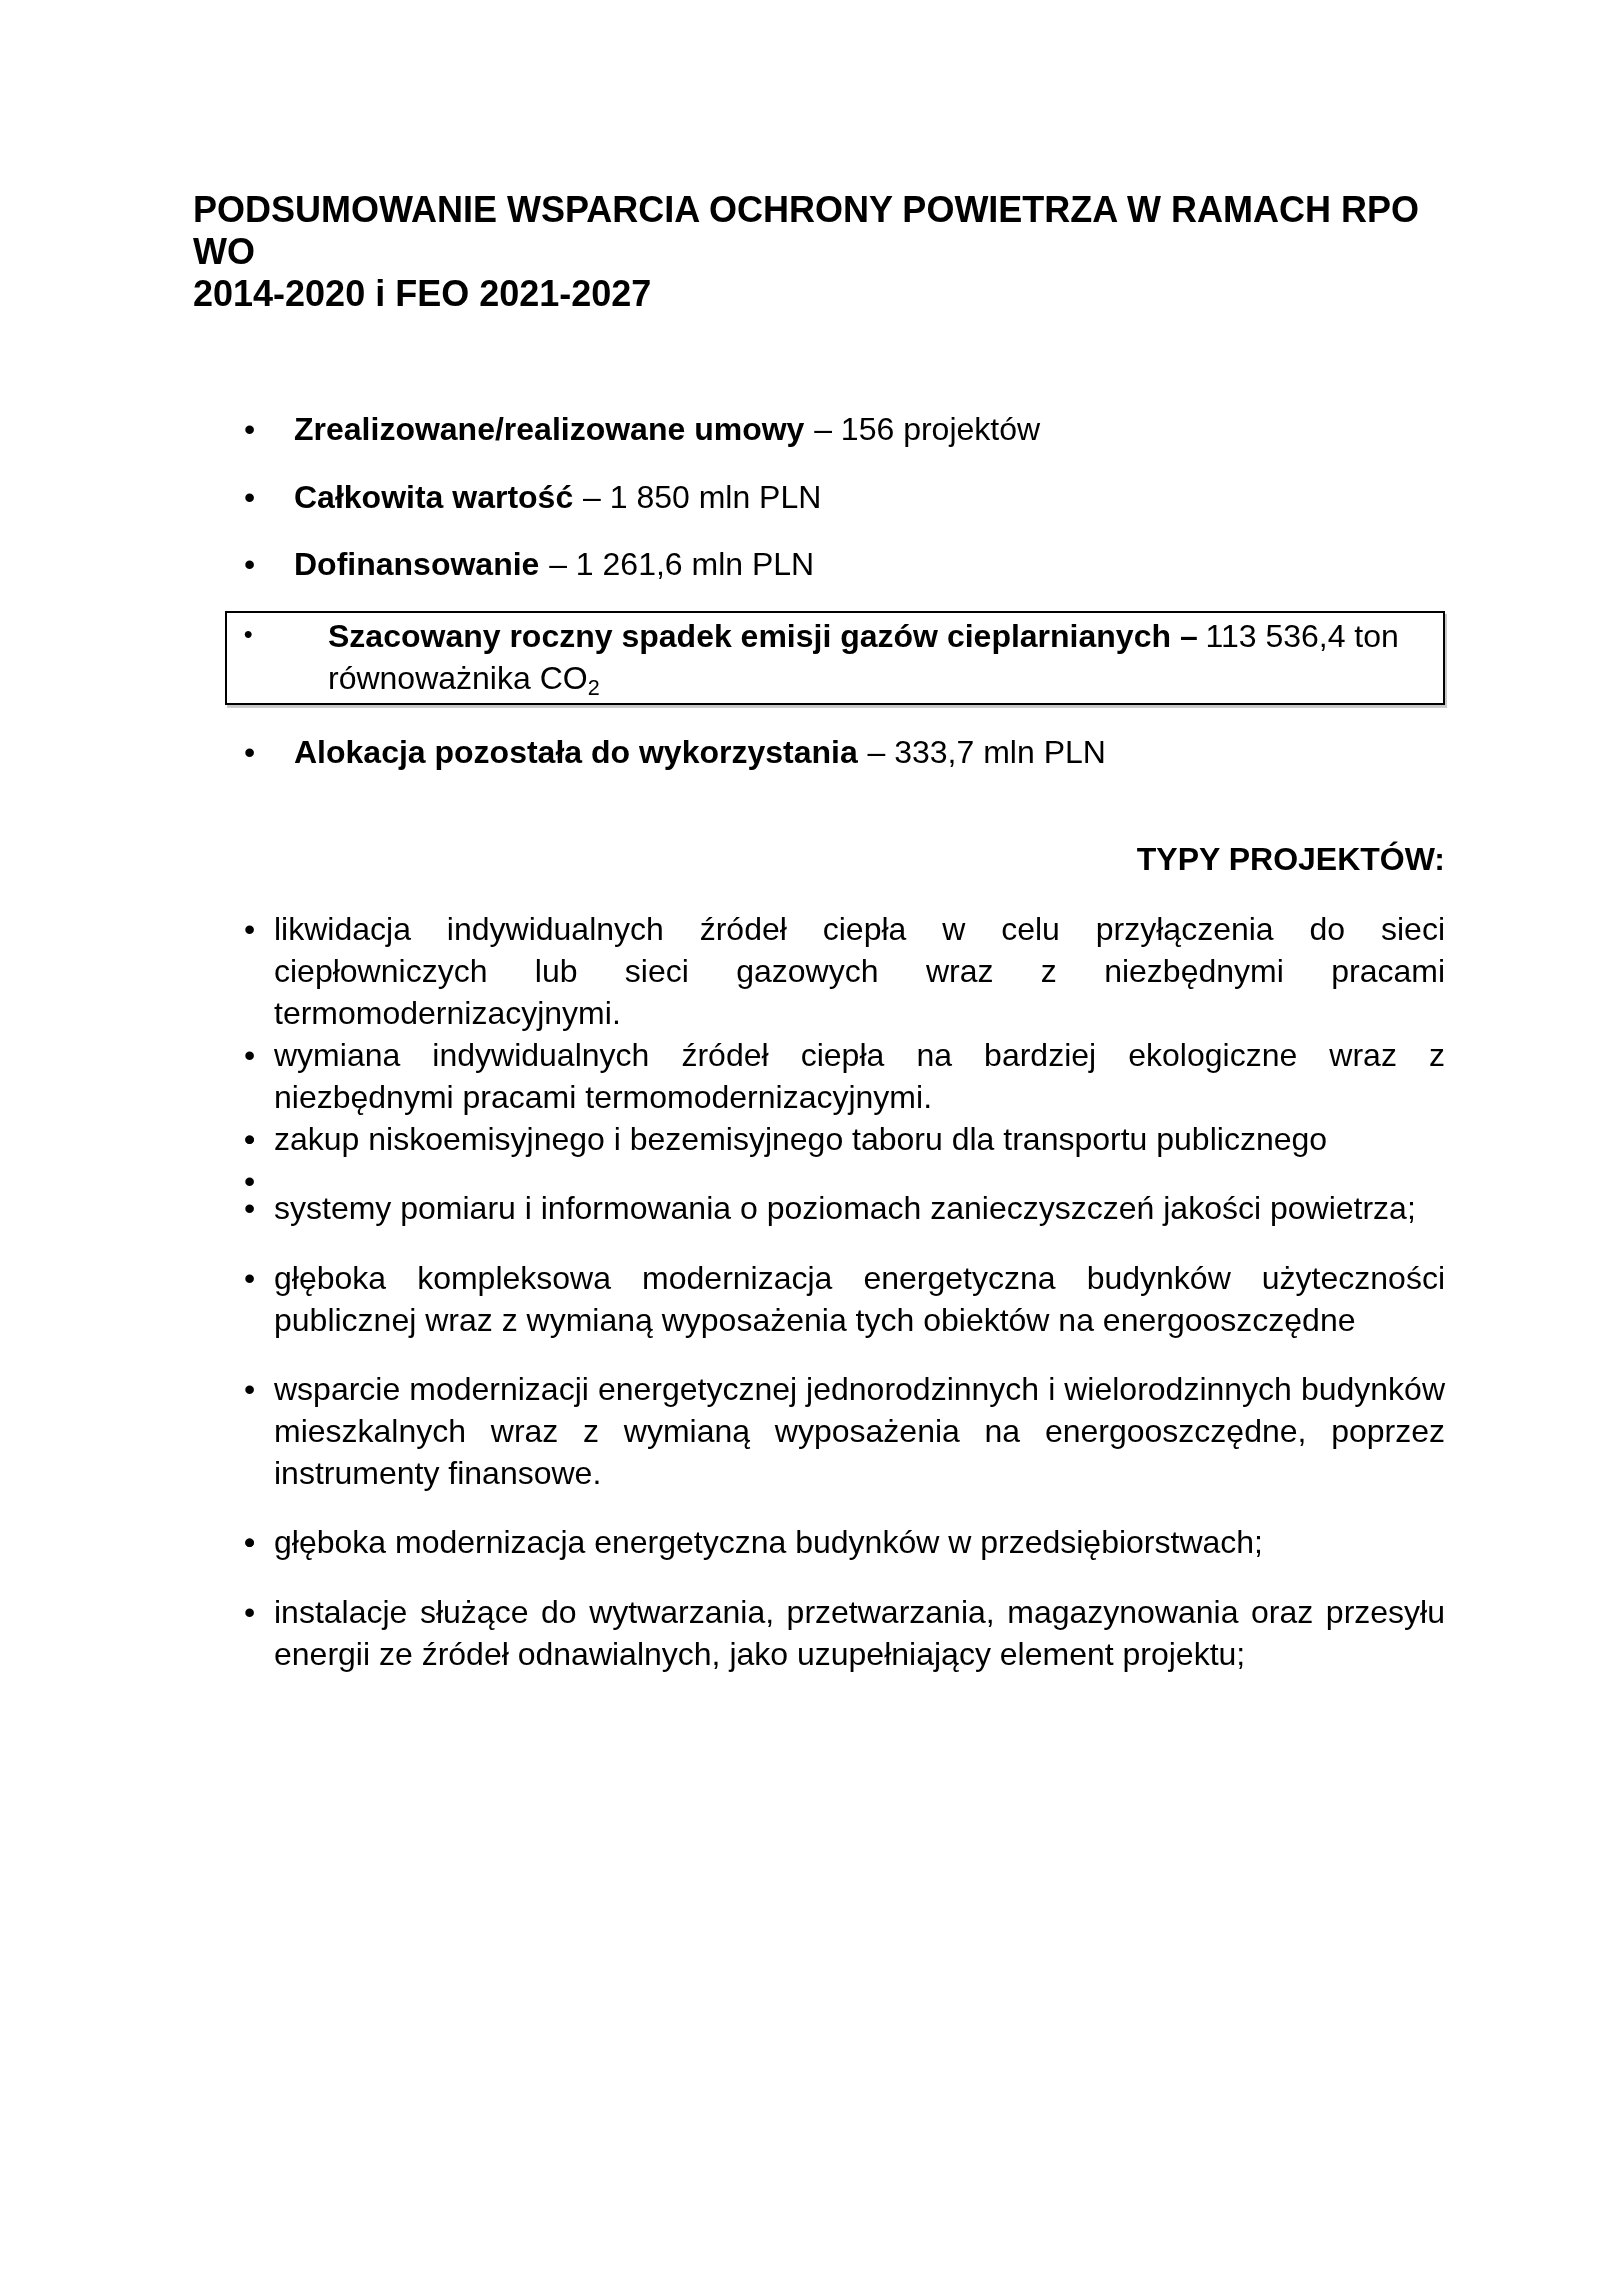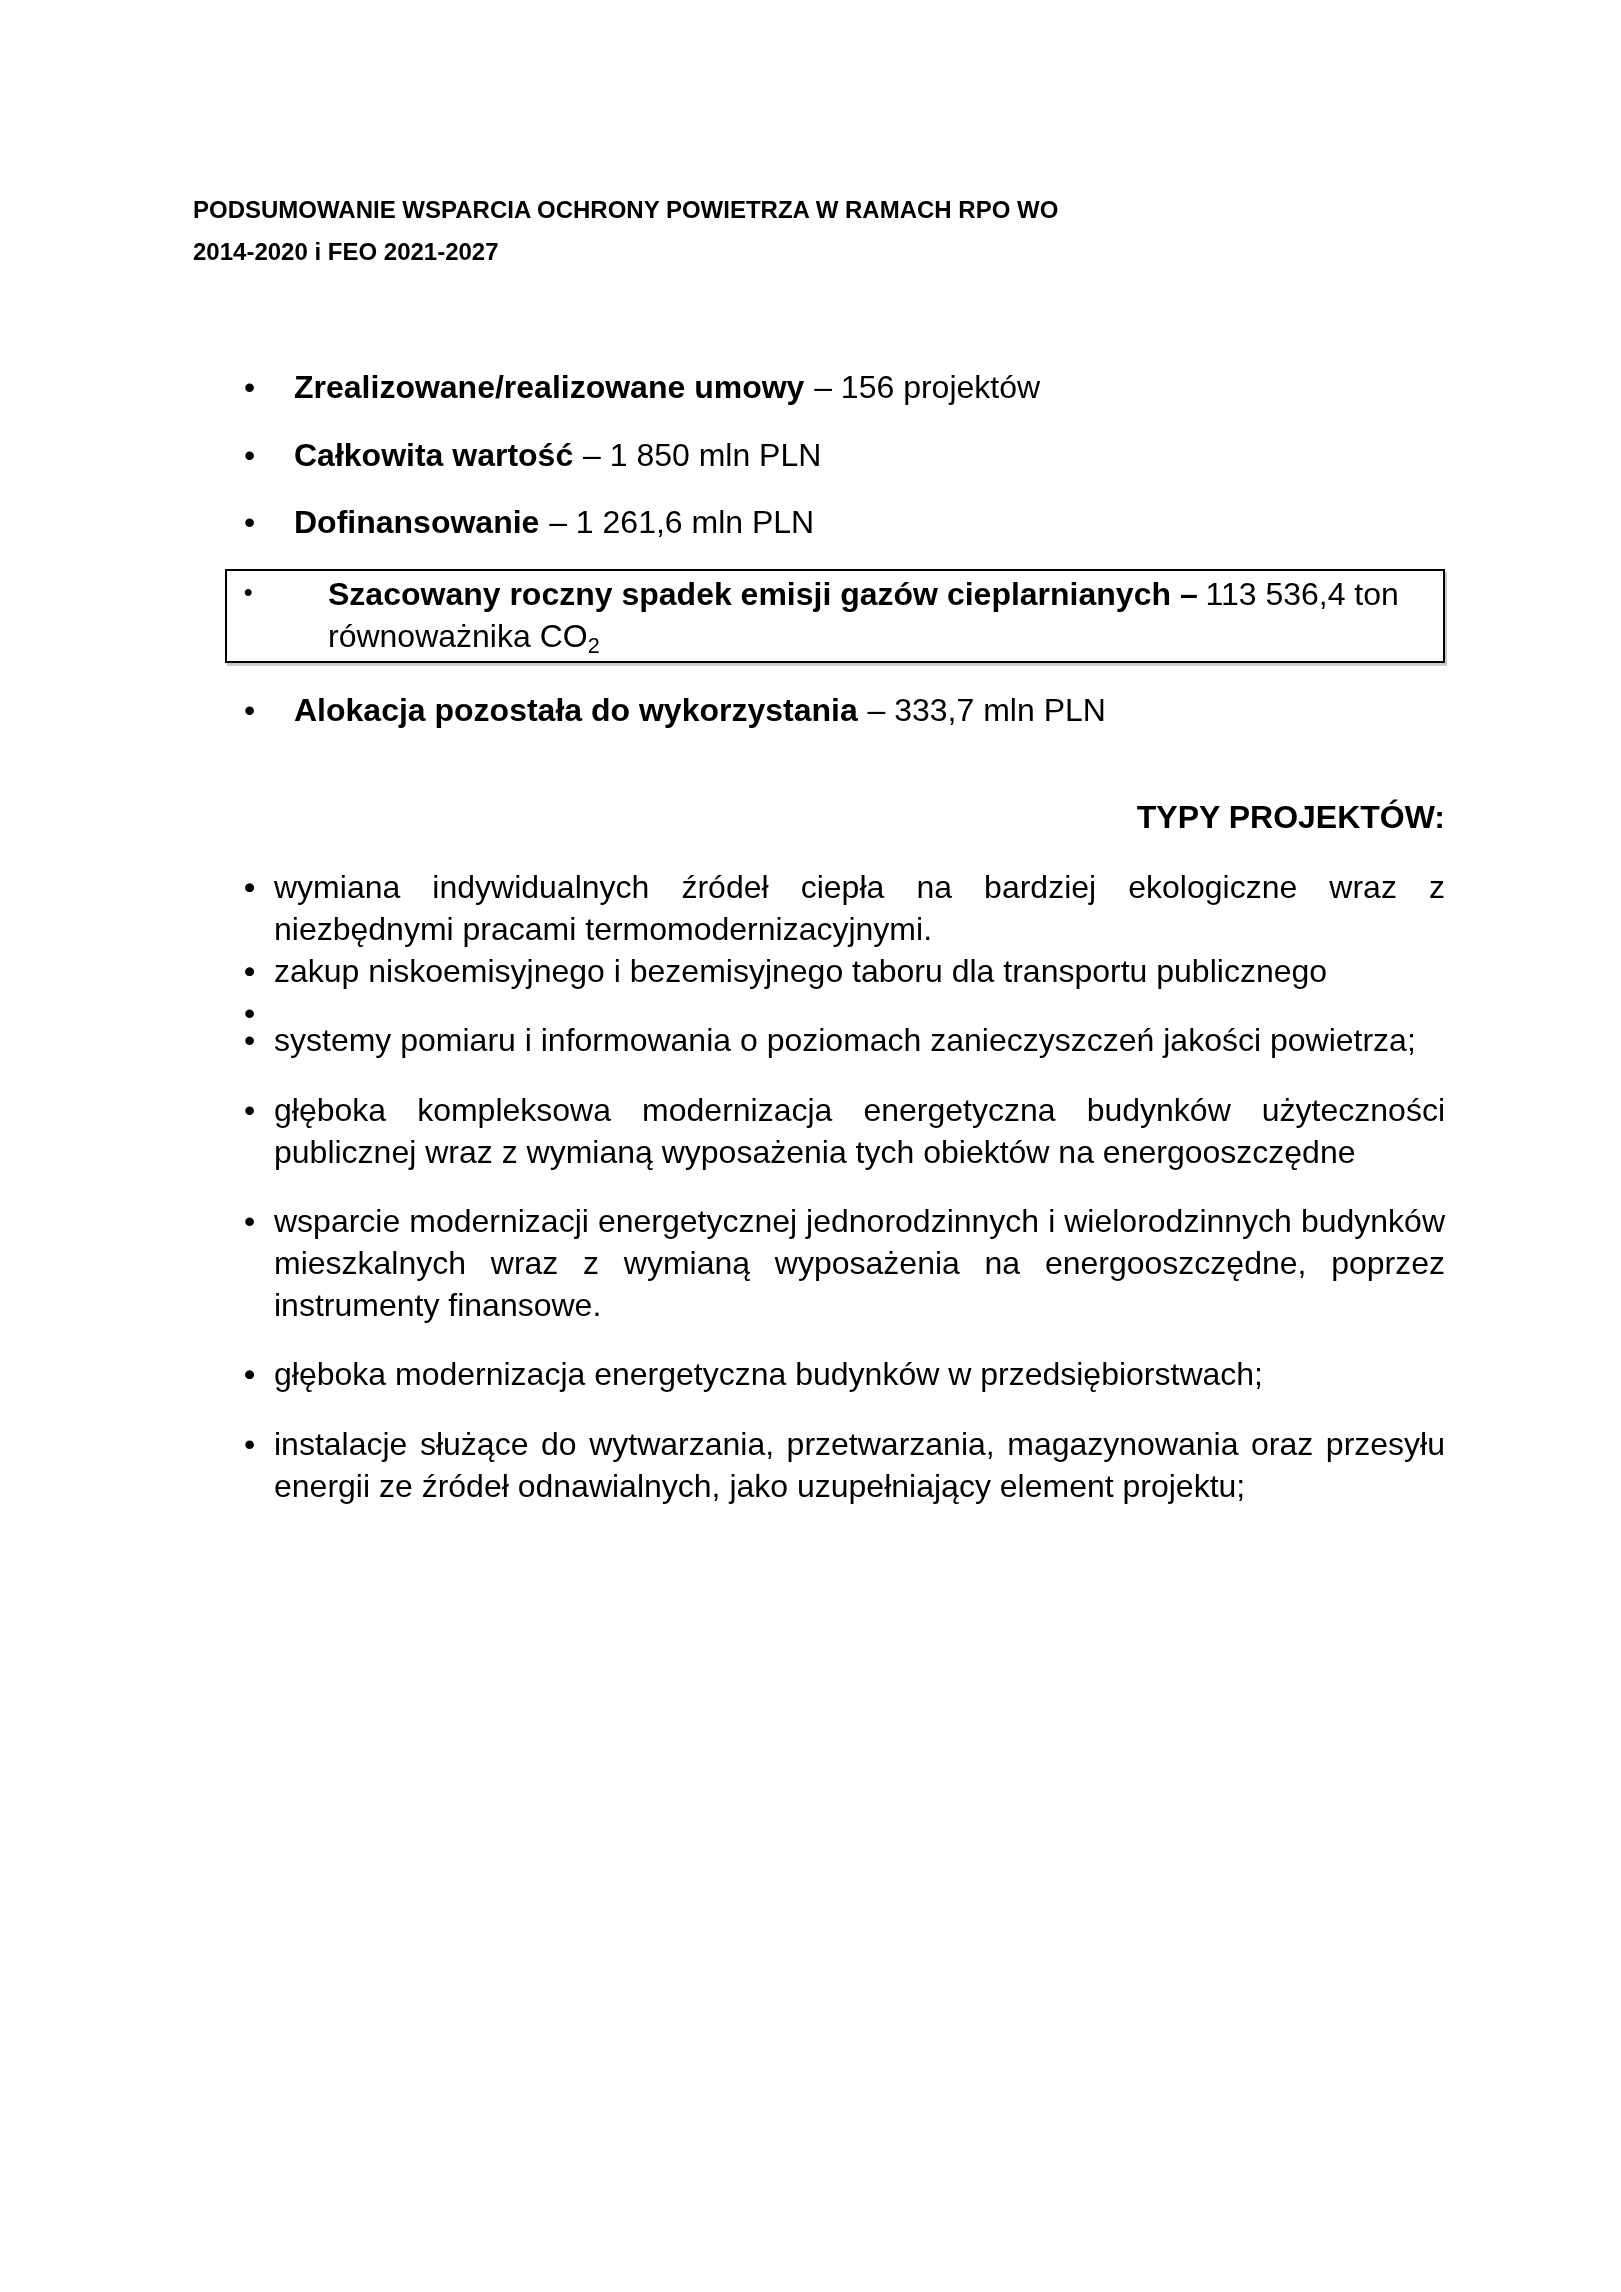--- a/index.html
+++ b/index.html
@@ -10,21 +10,21 @@
     font-family: "Liberation Sans", "DejaVu Sans", sans-serif;
     font-size: 32px;
     line-height: 42px;
     overflow: hidden;
   }
   .content {
     padding: 189px 176px 0 193px;
   }
   .doc-title {
     font-weight: bold;
-    font-size: 24px;
+    font-size: 36px;
     line-height: 42px;
     margin: 0;
   }
   ul { list-style: none; margin: 0; padding: 0; }
 
   ul.summary { margin-top: 93px; }
   ul.summary > li {
     position: relative;
     padding-left: 101px;
     margin-bottom: 25.5px;
@@ -103,20 +103,21 @@
       <span class="bullet">•</span>
       <span class="label">Alokacja pozostała do wykorzystania</span><span class="value">– 333,7 mln PLN</span>
     </li>
   </ul>
 
   <h2 class="section-heading">TYPY PROJEKTÓW:</h2>
 
   <ul class="types">
     <li>
       <span class="bullet">•</span>
+      <span>likwidacja indywidualnych źródeł ciepła w celu przyłączenia do sieci ciepłowniczych lub sieci gazowych wraz z niezbędnymi pracami termomodernizacyjnymi.</span>
     </li>
     <li>
       <span class="bullet">•</span>
       <span>wymiana indywidualnych źródeł ciepła na bardziej ekologiczne wraz z niezbędnymi pracami termomodernizacyjnymi.</span>
     </li>
     <li>
       <span class="bullet">•</span>
     </li>
     <li>
       <span class="bullet">•</span>

